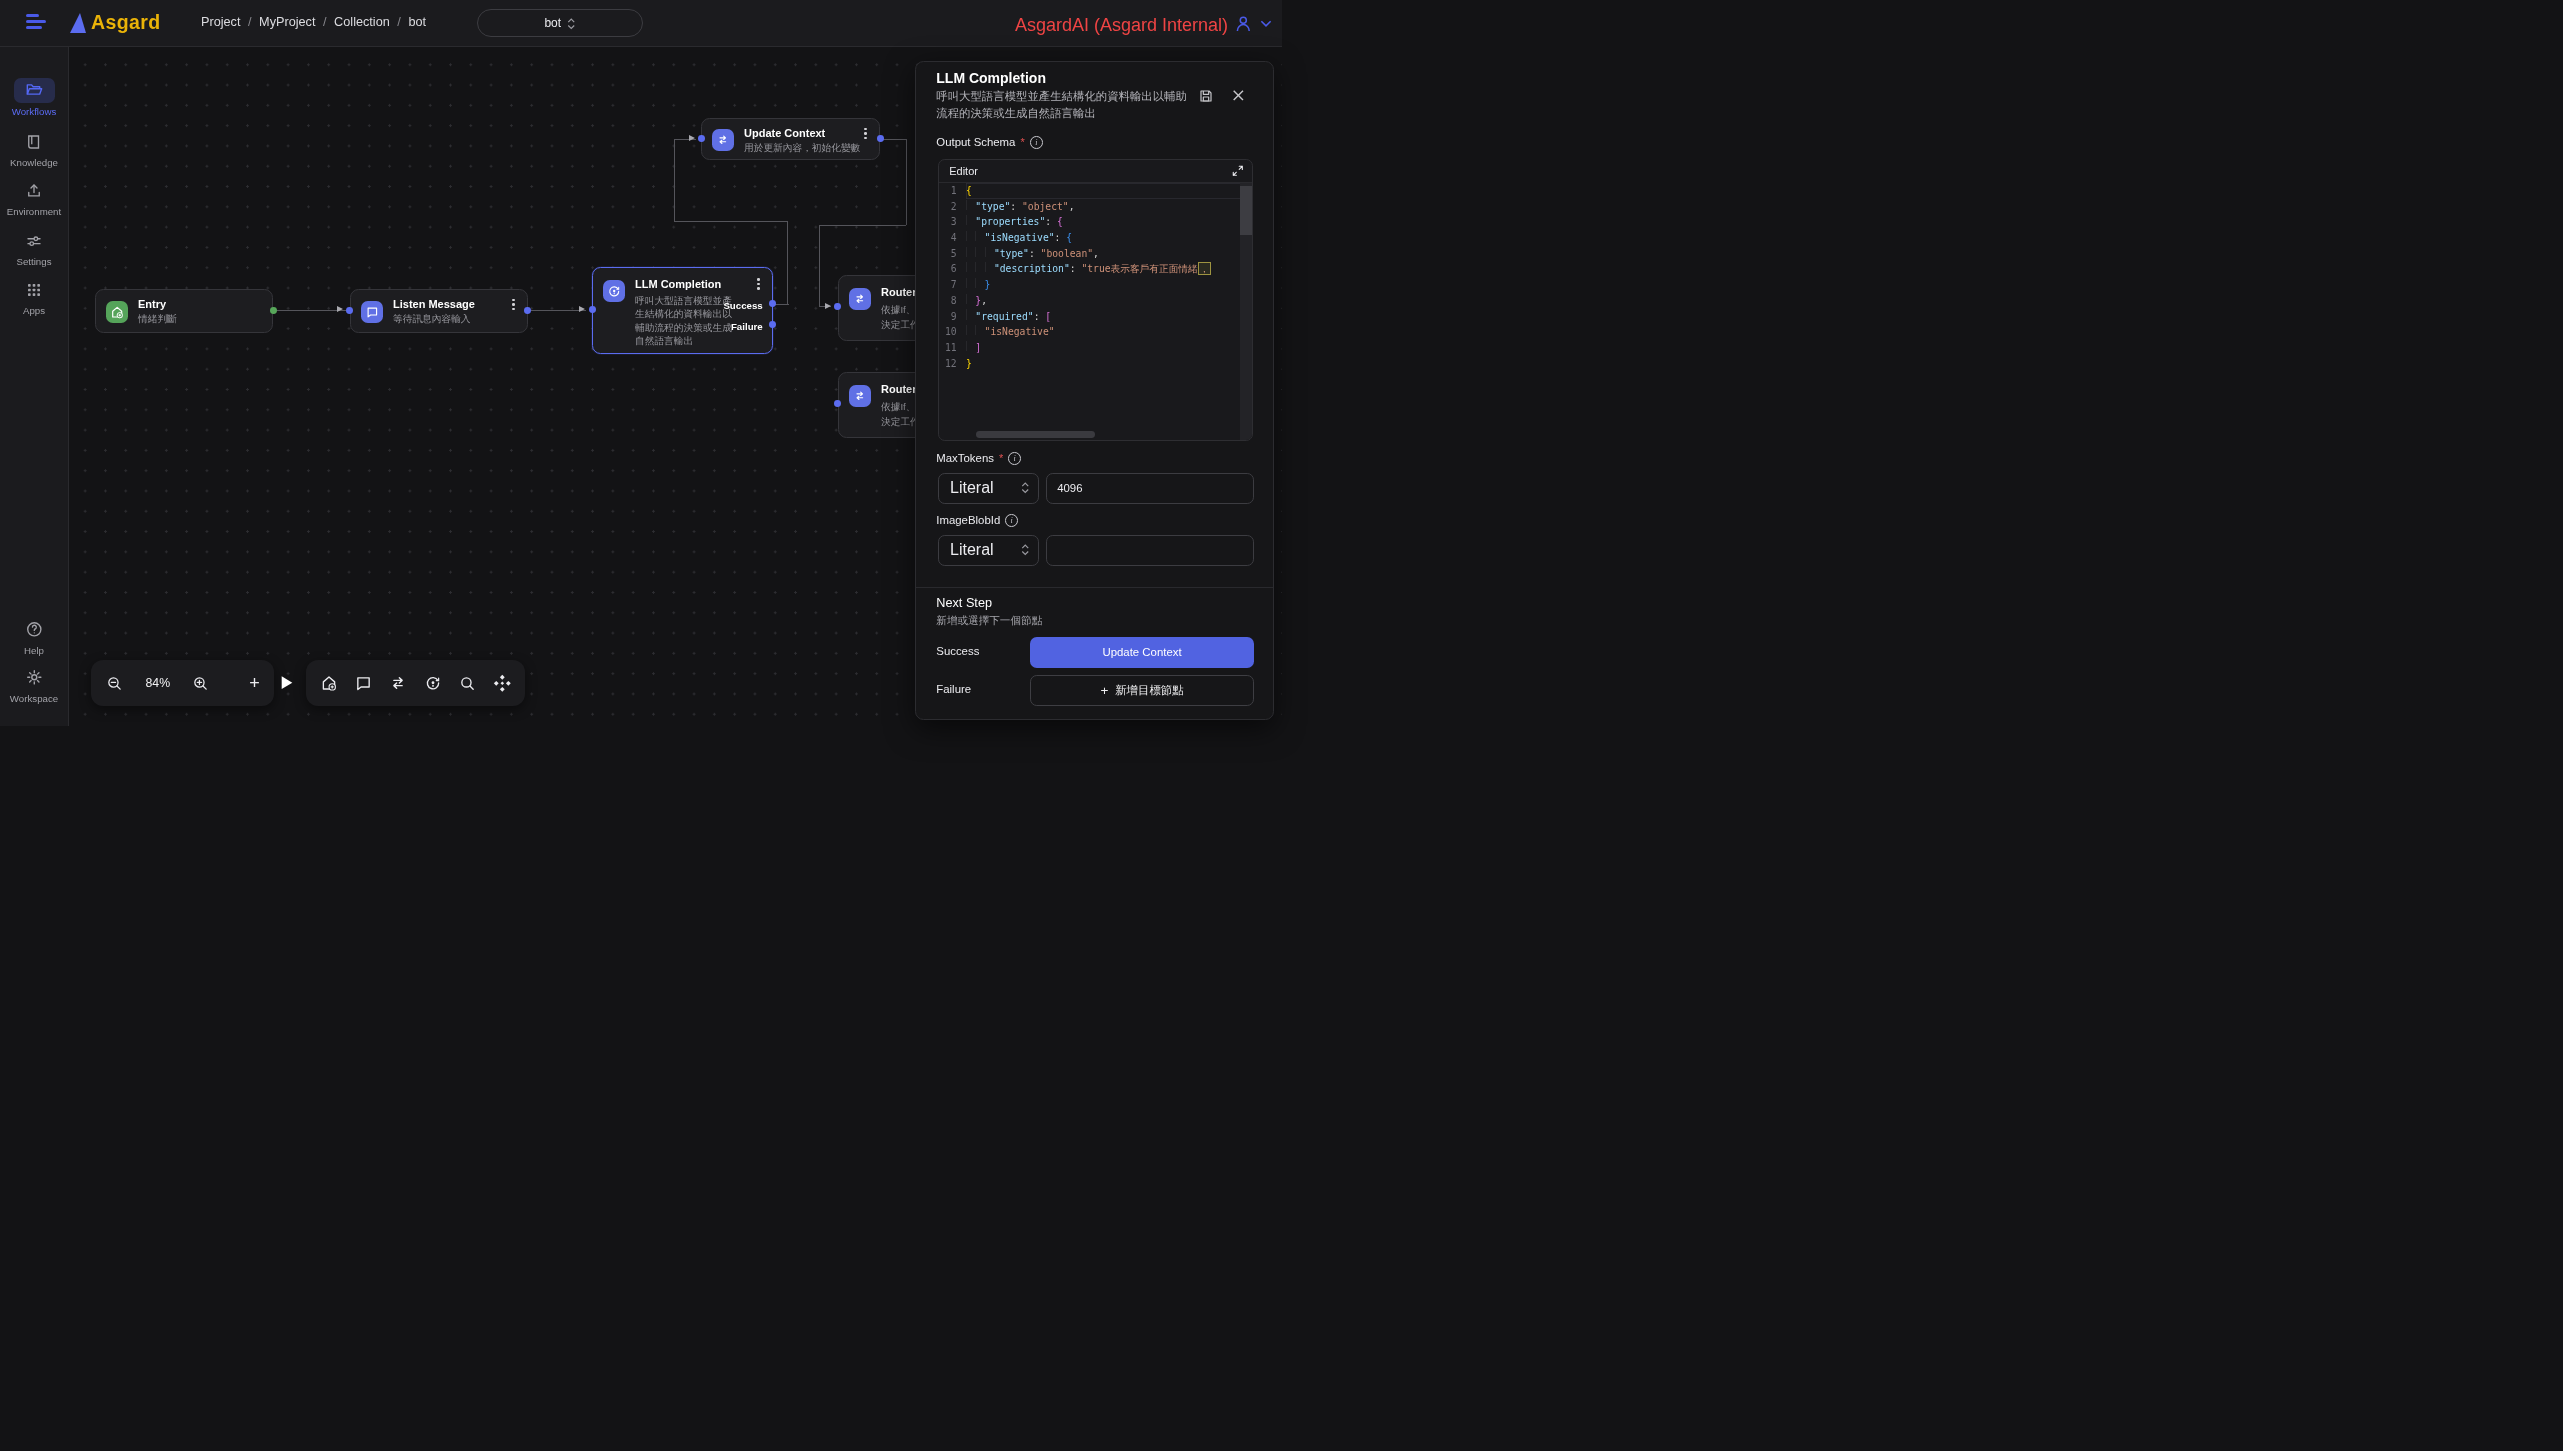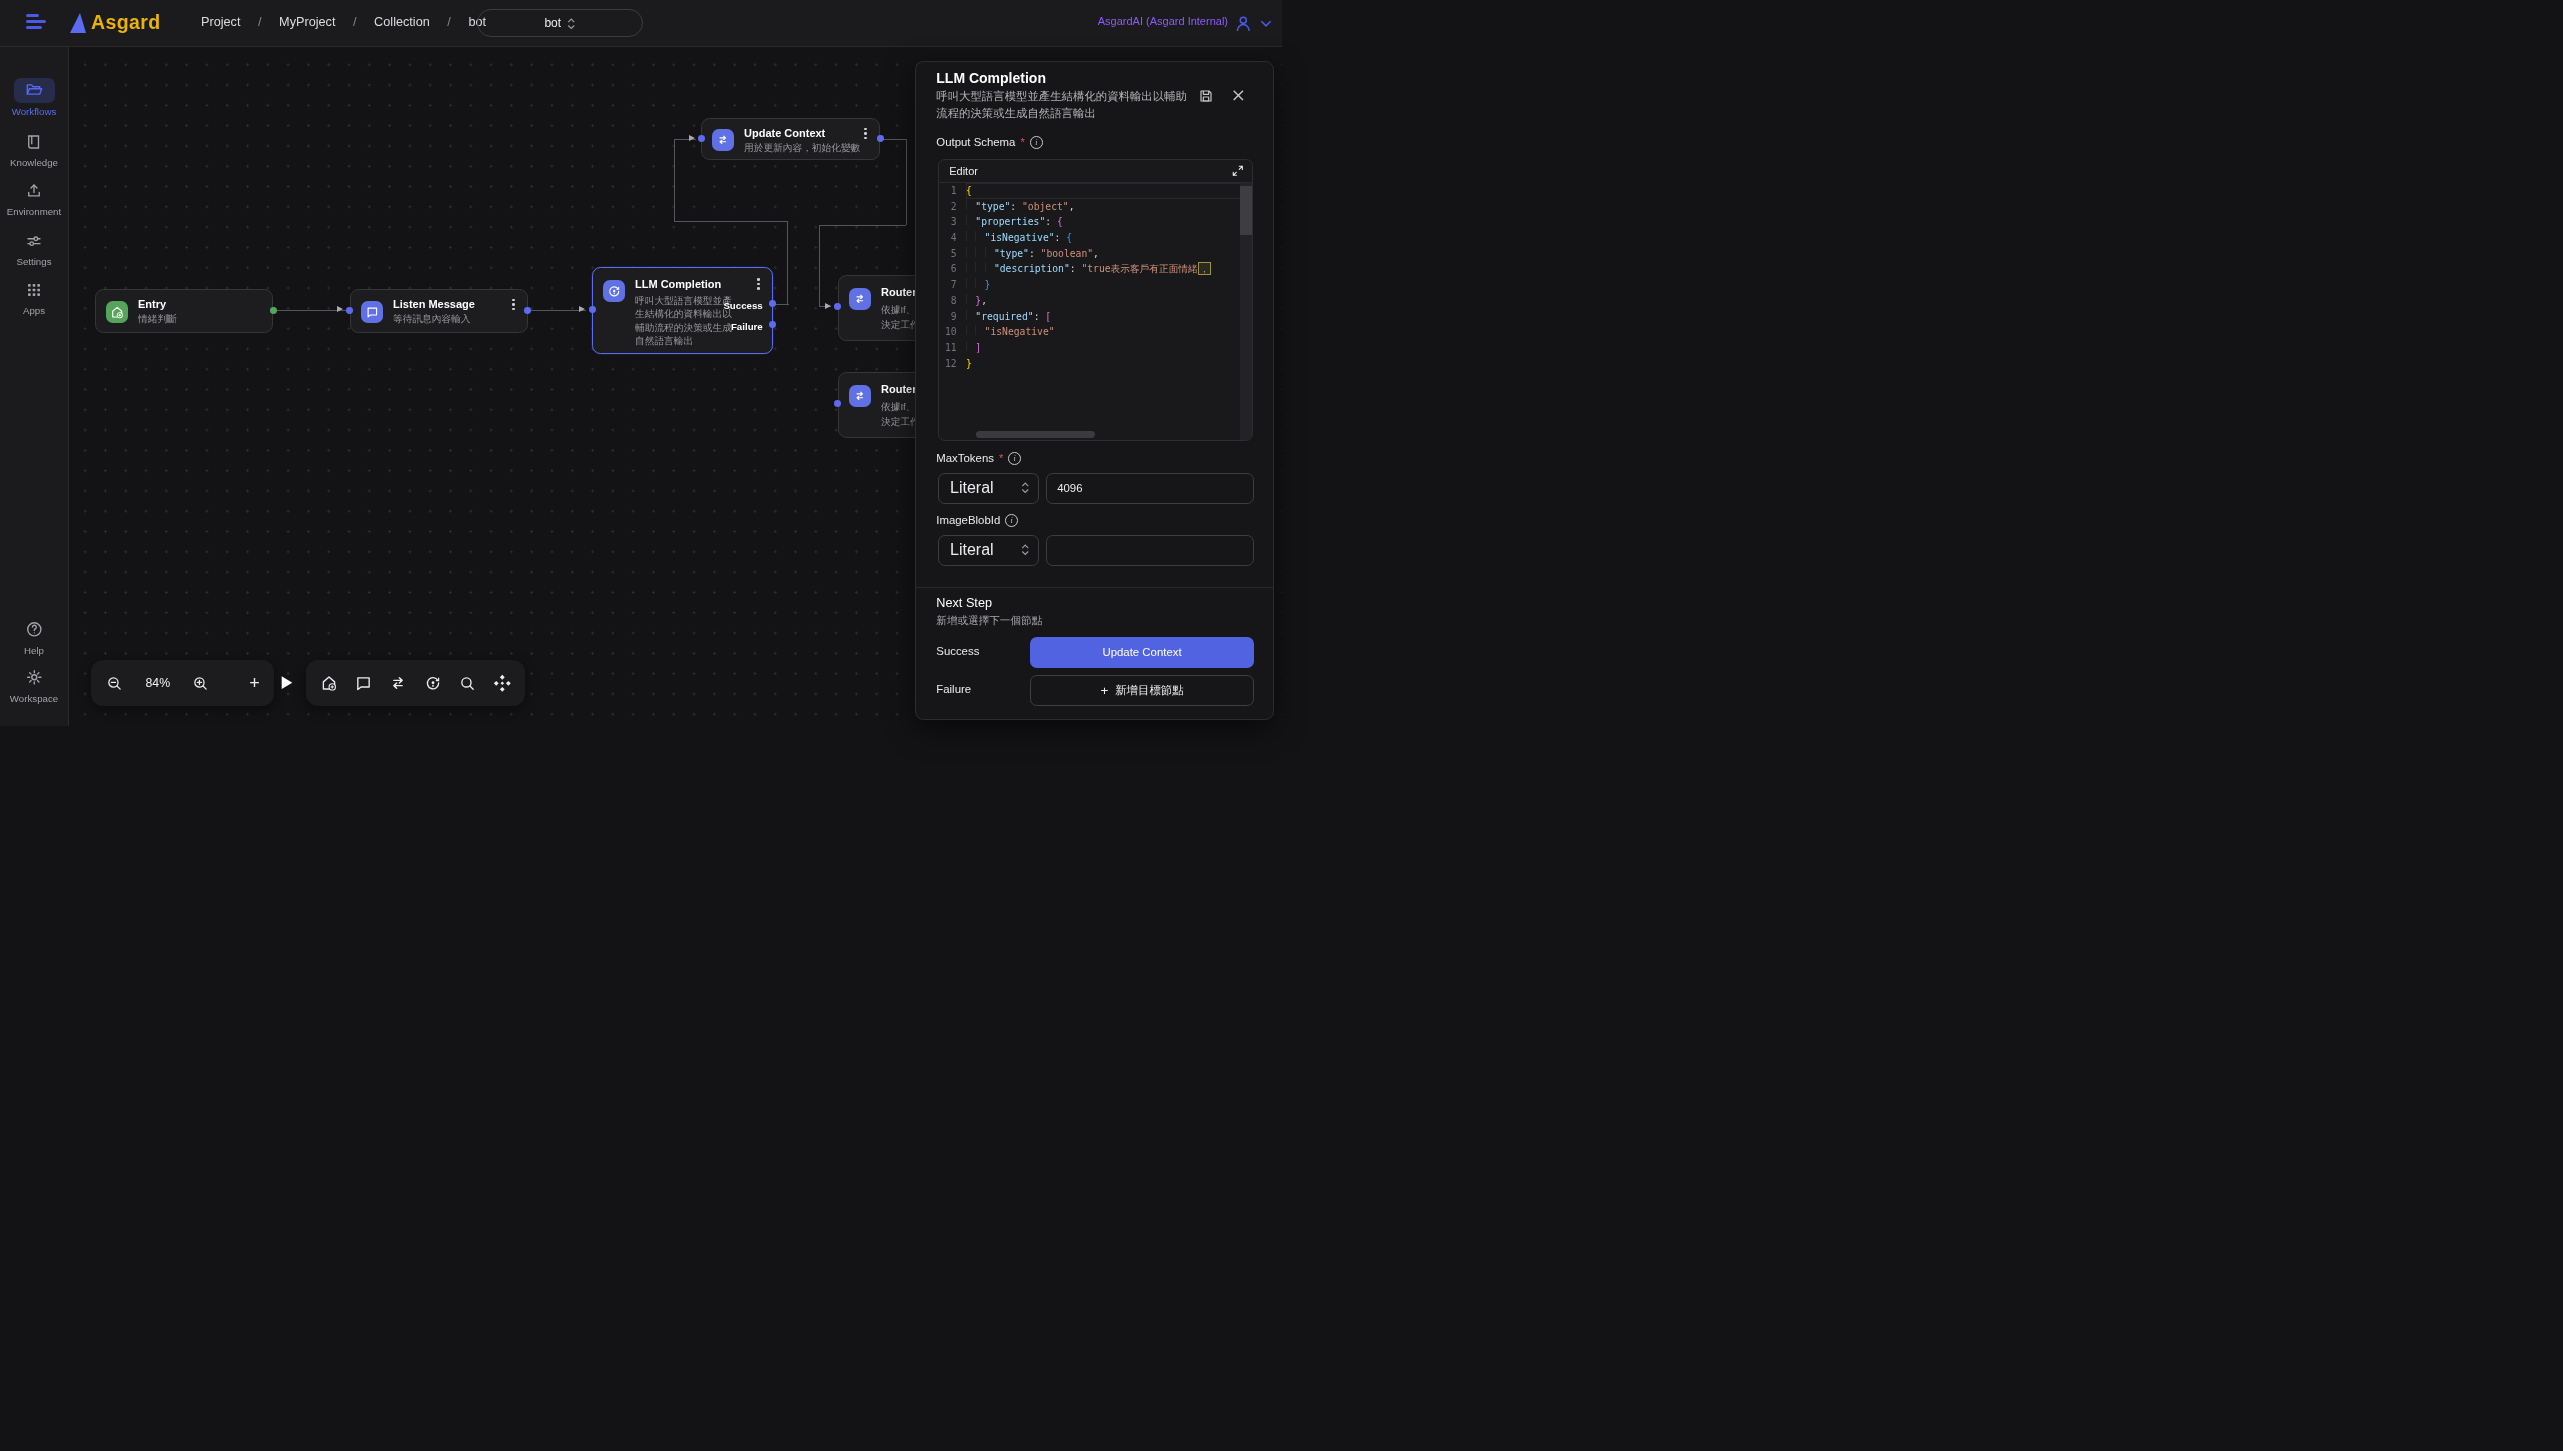--- a/index.html
+++ b/index.html
@@ -11,27 +11,27 @@
     background:#1b1b1e; border-bottom:0.8px solid #2a2a2e; z-index:20; }
   #hamburger { position:absolute; left:26px; top:14.4px; width:20.3px; height:18px; cursor:pointer; }
   #hamburger div { height:2.7px; border-radius:1.7px; background:#4a5ae8; margin-bottom:3.1px; }
   #hamburger .b1 { width:12.7px; } #hamburger .b2 { width:19.5px; } #hamburger .b3 { width:16px; }
   #logo-tri { position:absolute; left:70px; top:12.7px; width:0; height:0;
     border-left:10.2px solid transparent; border-right:6px solid transparent;
     border-bottom:20.3px solid #5b6cf0; }
   #logo-text { position:absolute; left:91px; top:11px; font-size:19.5px; font-weight:bold;
     color:#eab308; letter-spacing:0.4px; }
   #breadcrumb { position:absolute; left:201px; top:15.3px; font-size:12.7px; color:#dcdce0; }
-  #breadcrumb span { margin-right:14px; }
+  #breadcrumb span { margin-right:4px; }
   #breadcrumb .sep { color:#85858b; }
   .crumb { cursor:pointer; }
   #bot-pill { position:absolute; left:477px; top:9.3px; width:166px; height:28px;
     border:0.8px solid #3c3c41; border-radius:14.4px; display:flex; align-items:center;
     justify-content:center; gap:6px; color:#ececf0; font-size:12px; cursor:pointer; }
-  #account { position:absolute; right:54px; top:15.3px; font-size:11px; color:#8b5cf6; }
+  #account { position:absolute; right:54px; top:15.3px; font-size:18px; color:#ef4444; }
   #user-icon { position:absolute; right:29px; top:13.6px; }
   #acct-chevron { position:absolute; right:10.2px; top:20.3px; }
 
   
   #sidebar { position:absolute; left:0; top:47px; width:69px; height:679px;
     background:#1b1b1e; border-right:0.8px solid #2a2a2e; z-index:19; }
   .side-item { position:absolute; left:0; width:68px; text-align:center; color:#a2a2a8;
     cursor:pointer; }
   .side-item .tile { width:41px; height:25.4px; margin:0 auto; border-radius:6.8px;
     display:flex; align-items:center; justify-content:center; }

